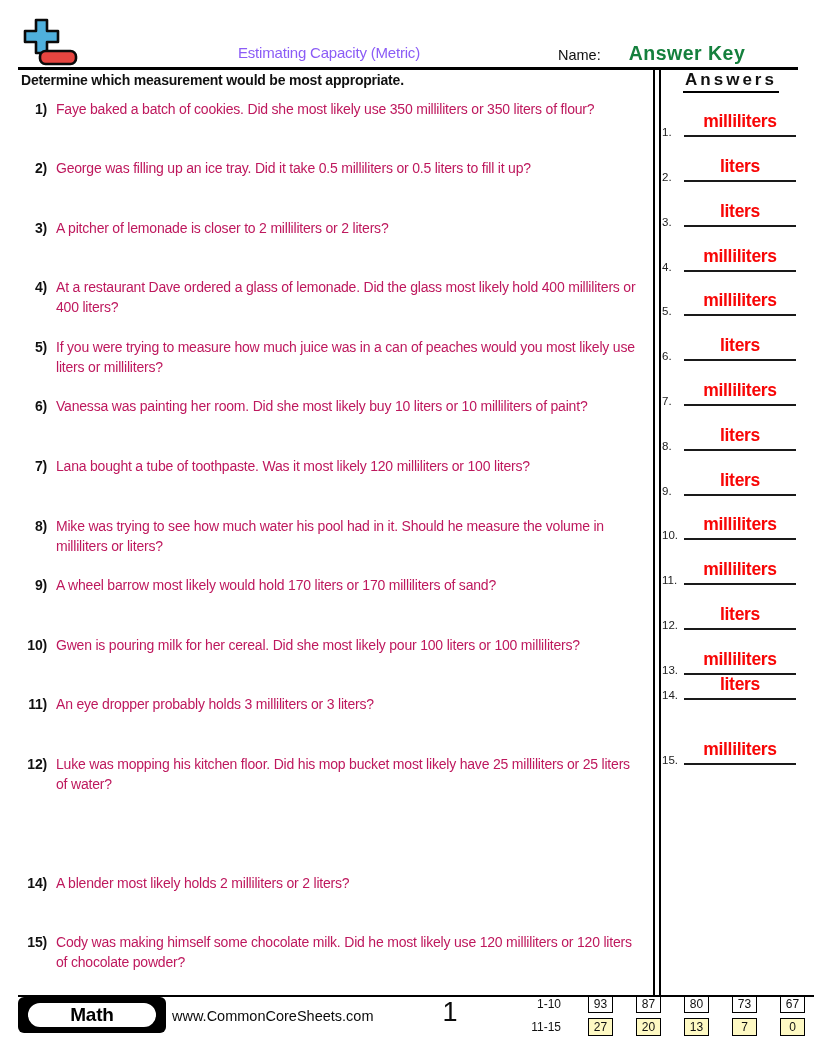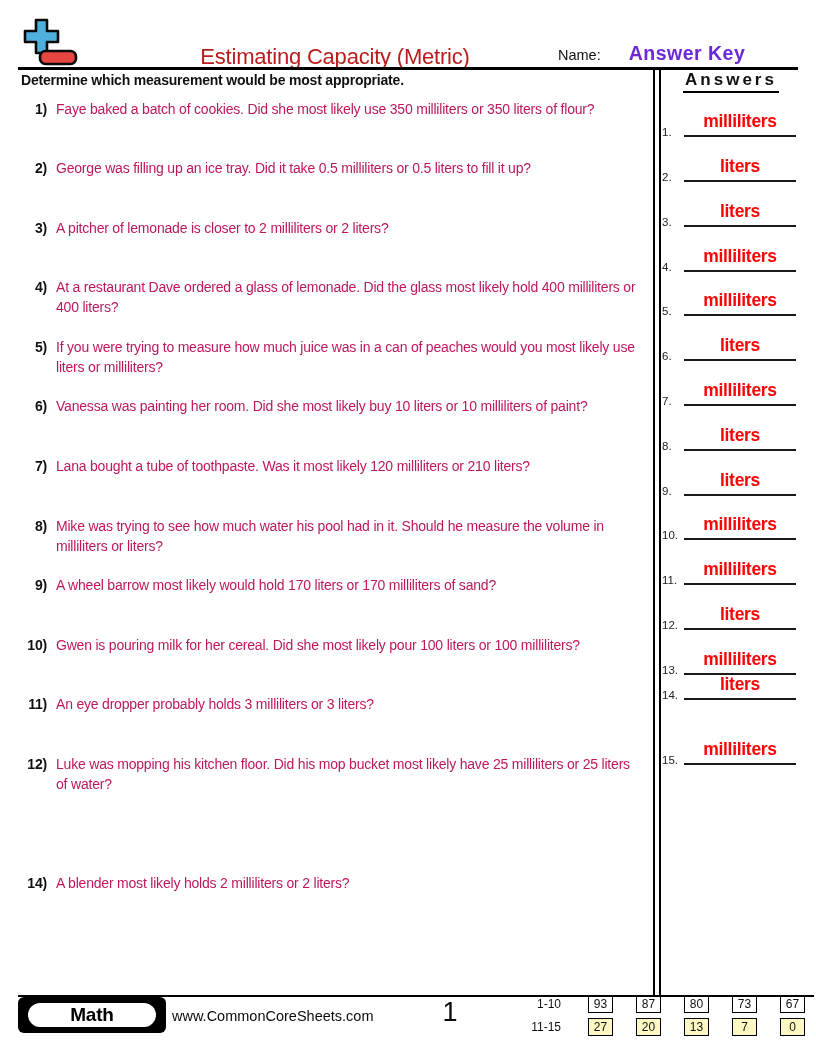--- a/index.html
+++ b/index.html
@@ -10,27 +10,27 @@
     height: 1056px;
     background: #ffffff;
     font-family: "Liberation Sans", sans-serif;
     color: #111;
     overflow: hidden;
   }
 
   
   .logo { position: absolute; left: 22px; top: 18px; }
   .ws-title {
-    position: absolute; left: 120px; top: 44px; width: 430px;
-    text-align: center; font-size: 22px; letter-spacing: -0.2px; color: #b91c1c;
+    position: absolute; left: 114px; top: 44px; width: 430px;
+    text-align: center; font-size: 15px; letter-spacing: -0.2px; color: #8b5cf6;
   }
   .name-label { position: absolute; left: 558px; top: 47px; font-size: 14.5px; }
   .name-value {
     position: absolute; left: 612px; top: 42px; width: 150px; text-align: center;
-    font-size: 19.5px; font-weight: bold; color: #6d28d9; letter-spacing: 0.5px;
+    font-size: 19.5px; font-weight: bold; color: #15803d; letter-spacing: 0.5px;
   }
   .header-rule { position: absolute; left: 18px; top: 67px; width: 780px; height: 3px; background: #000; }
   .instruction { position: absolute; left: 21px; top: 72px; font-size: 14px; font-weight: bold; letter-spacing: -0.2px; }
 
   
   .divider {
     position: absolute; left: 653px; top: 70px; height: 925px; width: 8px;
     border-left: 2px solid #000; border-right: 2px solid #000;
   }
   .answers-title-wrap { position: absolute; left: 662px; top: 70px; width: 138px; text-align: center; }
@@ -127,21 +127,21 @@
   <div class="question" style="top:338px">
     <div class="qnum">5)</div>
     <div class="qtext">If you were trying to measure how much juice was in a can of peaches would you most likely use liters or milliliters?</div>
   </div>
   <div class="question" style="top:397px">
     <div class="qnum">6)</div>
     <div class="qtext">Vanessa was painting her room. Did she most likely buy 10 liters or 10 milliliters of paint?</div>
   </div>
   <div class="question" style="top:457px">
     <div class="qnum">7)</div>
-    <div class="qtext">Lana bought a tube of toothpaste. Was it most likely 120 milliliters or 210 liters?</div>
+    <div class="qtext">Lana bought a tube of toothpaste. Was it most likely 120 milliliters or 100 liters?</div>
   </div>
   <div class="question" style="top:517px">
     <div class="qnum">8)</div>
     <div class="qtext">Mike was trying to see how much water his pool had in it. Should he measure the volume in milliliters or liters?</div>
   </div>
   <div class="question" style="top:576px">
     <div class="qnum">9)</div>
     <div class="qtext">A wheel barrow most likely would hold 170 liters or 170 milliliters of sand?</div>
   </div>
   <div class="question" style="top:636px">
@@ -152,20 +152,24 @@
     <div class="qnum">11)</div>
     <div class="qtext">An eye dropper probably holds 3 milliliters or 3 liters?</div>
   </div>
   <div class="question" style="top:755px">
     <div class="qnum">12)</div>
     <div class="qtext">Luke was mopping his kitchen floor. Did his mop bucket most likely have 25 milliliters or 25 liters of water?</div>
   </div>
   <div class="question" style="top:874px">
     <div class="qnum">14)</div>
     <div class="qtext">A blender most likely holds 2 milliliters or 2 liters?</div>
+  </div>
+  <div class="question" style="top:933px">
+    <div class="qnum">15)</div>
+    <div class="qtext">Cody was making himself some chocolate milk. Did he most likely use 120 milliliters or 120 liters of chocolate powder?</div>
   </div>
 
   <div class="answer" style="top:111px">
     <span class="anum">1.</span>
     <div class="aval">milliliters</div>
   </div>
   <div class="answer" style="top:156px">
     <span class="anum">2.</span>
     <div class="aval">liters</div>
   </div>

